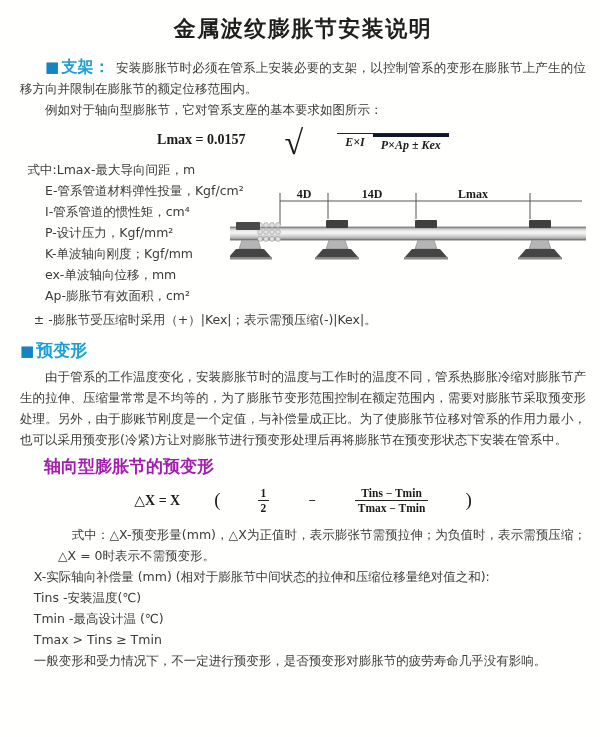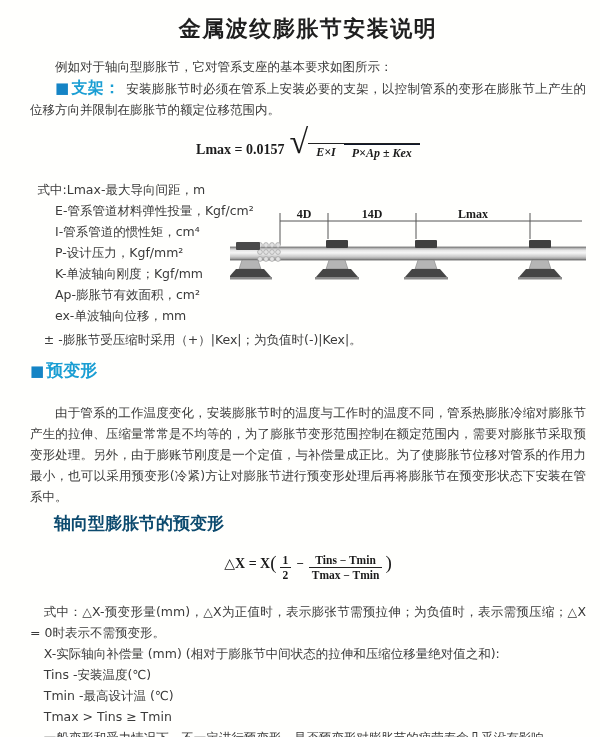--- a/index.html
+++ b/index.html
@@ -5,48 +5,48 @@
   * { margin:0; padding:0; box-sizing:border-box; }
   html,body { width:600px; height:737px; }
   body{
     font-family:"DejaVu Sans","Liberation Sans",sans-serif;
     background:#fffffd;
     color:#3a3a3a;
     font-size:12.5px;
     line-height:21px;
     overflow:hidden;
   }
-  .page{ width:600px; height:559px; padding:0 14px 0 30px; background:#fffffd; }
+  .page{ width:600px; height:559px; padding:0 14px 0 20px; background:#fffffd; }
 
   .doc-title{
     text-align:center; font-size:22px; font-weight:bold; color:#1f1f1f;
     letter-spacing:1.5px; padding-top:14px; line-height:30px; margin-bottom:12px;
   }
 
   .marker{ color:#1584c5; font-size:15px; margin-right:2px; }
   .inline-head{ color:#1a9ed3; font-size:16px; font-weight:bold; margin-right:6px; }
-  .sec-head{ font-size:17px; font-weight:bold; color:#1a9ed3; margin:10px 0 20px 0; }
+  .sec-head{ font-size:17px; font-weight:bold; color:#1a9ed3; margin:10px 0 4px 0; }
   .sec-head .marker{ font-size:15px; }
-  .sub-head{ font-size:17px; font-weight:bold; color:#0c4a6e; }
+  .sub-head{ font-size:17px; font-weight:bold; color:#a21caf; }
 
   .para{ text-indent:2em; text-align:justify; }
   .para-noindent{ text-align:justify; }
 
   
   .formula-row{
-    display:flex; justify-content:center; 
+    display:flex; justify-content:center; align-items:center;
     font-family:"Liberation Serif","DejaVu Serif",serif;
-    font-weight:bold; color:#1b1b1b; margin:19px 0;
+    font-weight:bold; color:#1b1b1b; margin:9px 0;gap:34px;
   }
   .f-lhs{ font-size:14px; }
   .sqrt-sym{ font-size:34px; font-weight:normal; line-height:0; margin-left:5px; transform:translateY(3px); }
   .radicand{ display:inline-flex; border-top:1.5px solid #222;
              font-style:italic; font-size:12px; line-height:15px; transform:translateY(4px); }
   .radicand .rnum{ text-align:center; padding:1px 8px; }
-  .radicand .rden{ text-align:center; padding:1px 8px; border-top:1px solid #0f172a;font-family:Liberation Serif, serif; }
+  .radicand .rden{ text-align:center; padding:1px 8px; border-top:3px solid #0f172a;font-family:Liberation Serif, serif; }
   .frac{ display:inline-flex; flex-direction:column; font-size:11.5px; line-height:14px; margin:0 3px; }
   .frac .fnum{ text-align:center; padding:0 3px; border-bottom:1px solid #222; }
   .frac .fden{ text-align:center; padding:0 3px; }
   .frac.italic{ }
   .paren{ font-size:19px; font-weight:normal; transform:translateY(-1px); }
   .f-op{ font-size:13px; margin:0 2px; }
 
   
   .defs-zone{ position:relative; min-height:150px; }
   .def-line{ margin-left:0.6em; }
@@ -55,40 +55,40 @@
 
   .diagram{ position:absolute; top:28px; right:0px; width:356px; height:80px; }
 </style>
 </head>
 <body>
 
 <div class="page">
 
   <div class="doc-title">金属波纹膨胀节安装说明</div>
 
+  <p class="para"><span class="marker">■</span><span class="inline-head">支架：</span><span>安装膨胀节时必须在管系上安装必要的支架，以控制管系的变形在膨胀节上产生的位移方向并限制在膨胀节的额定位移范围内。</span></p>
   <p class="para">例如对于轴向型膨胀节，它对管系支座的基本要求如图所示：</p>
-  <p class="para"><span class="marker">■</span><span class="inline-head">支架：</span><span>安装膨胀节时必须在管系上安装必要的支架，以控制管系的变形在膨胀节上产生的位移方向并限制在膨胀节的额定位移范围内。</span></p>
 
   <div class="formula-row">
     <span class="f-lhs">Lmax = 0.0157</span>
     <span class="sqrt-sym">√</span>
     <span class="radicand">
       <span class="rnum">E×I</span>
       <span class="rden">P×Ap ± Kex</span>
     </span>
   </div>
 
   <div class="defs-zone">
     <div class="def-line">式中:Lmax-最大导向间距，m</div>
     <div class="def-line deep">E-管系管道材料弹性投量，Kgf/cm²</div>
     <div class="def-line deep">I-管系管道的惯性矩，cm⁴</div>
     <div class="def-line deep">P-设计压力，Kgf/mm²</div>
     <div class="def-line deep">K-单波轴向刚度；Kgf/mm</div>
+    <div class="def-line deep">ex-单波轴向位移，mm</div>
     <div class="def-line deep">Ap-膨胀节有效面积，cm²</div>
-    <div class="def-line deep">ex-单波轴向位移，mm</div>
 
     <svg class="diagram" viewBox="0 0 356 80" xmlns="http://www.w3.org/2000/svg">
       <defs>
         <linearGradient id="pipeGrad" x1="0" y1="0" x2="0" y2="1">
           <stop offset="0" stop-color="#8f8f8f"></stop>
           <stop offset="0.25" stop-color="#e6e6e6"></stop>
           <stop offset="0.45" stop-color="#f6f6f6"></stop>
           <stop offset="0.75" stop-color="#c9c9c9"></stop>
           <stop offset="1" stop-color="#848484"></stop>
         </linearGradient>
@@ -142,21 +142,21 @@
       </g>
       <g>
         <rect x="299" y="33" width="22" height="8" fill="#3f3f3f" rx="1"></rect>
         <polygon points="302,53 318,53 321,62 299,62" fill="#b5b5b5" stroke="#767676" stroke-width="0.5"></polygon>
         <polygon points="296,62 324,62 331,70 289,70" fill="#454545"></polygon>
         <rect x="288" y="70" width="44" height="2.5" fill="#8a8a8a"></rect>
       </g>
     </svg>
   </div>
 
-  <div class="note-line">± -膨胀节受压缩时采用（+）|Kex|；为负值时(-)|Kex|。</div>
+  <div class="note-line">± -膨胀节受压缩时采用（+）|Kex|；表示需预压缩(-)|Kex|。</div>
 
   <div class="sec-head"><span class="marker">■</span><span>预变形</span></div>
 
   <p class="para">由于管系的工作温度变化，安装膨胀节时的温度与工作时的温度不同，管系热膨胀冷缩对膨胀节产生的拉伸、压缩量常常是不均等的，为了膨胀节变形范围控制在额定范围内，需要对膨胀节采取预变形处理。另外，由于膨账节刚度是一个定值，与补偿量成正比。为了使膨胀节位移对管系的作用力最小，也可以采用预变形(冷紧)方让对膨胀节进行预变形处理后再将膨胀节在预变形状态下安装在管系中。</p>
 
   <div class="sub-head" style="margin:6px 0 2px 24px;">轴向型膨胀节的预变形</div>
 
   <div class="formula-row">
     <span class="f-lhs">△X = X</span>
     <span class="paren">(</span>
@@ -165,20 +165,20 @@
       <span class="fden">2</span>
     </span>
     <span class="f-op">−</span>
     <span class="frac italic">
       <span class="fnum">Tins − Tmin</span>
       <span class="fden">Tmax − Tmin</span>
     </span>
     <span class="paren">)</span>
   </div>
 
-  <p class="para-noindent" style="text-indent:1.1em;">式中：△X-预变形量(mm)，△X为正值时，表示膨张节需预拉伸；为负值时，表示需预压缩；△X = 0时表示不需预变形。</p>
+  <p class="para-noindent" style="text-indent:1.1em;margin-left:38px;">式中：△X-预变形量(mm)，△X为正值时，表示膨张节需预拉伸；为负值时，表示需预压缩；△X = 0时表示不需预变形。</p>
   <div class="note-line">X-实际轴向补偿量 (mm) (相对于膨胀节中间状态的拉伸和压缩位移量绝对值之和):</div>
   <div class="note-line">Tins -安装温度(℃)</div>
   <div class="note-line">Tmin -最高设计温 (℃)</div>
   <div class="note-line">Tmax &gt; Tins ≥ Tmin</div>
   <div class="note-line">一般变形和受力情况下，不一定进行预变形，是否预变形对膨胀节的疲劳寿命几乎没有影响。</div>
 
 </div>
 
 </body></html>

